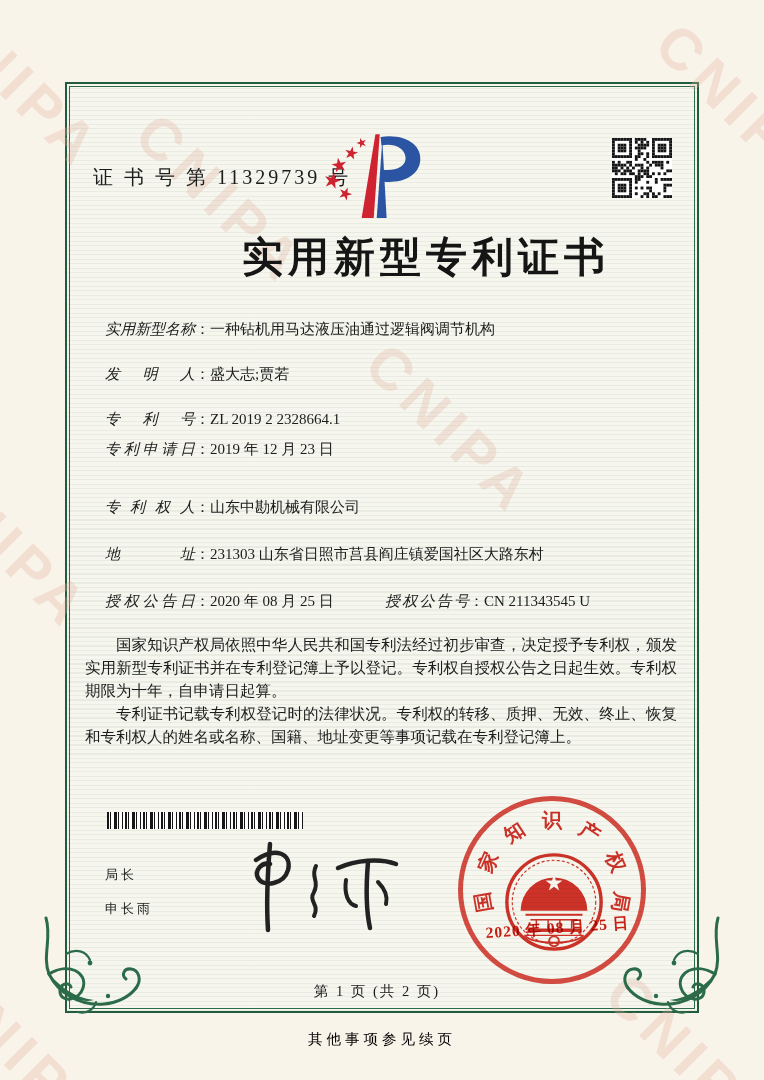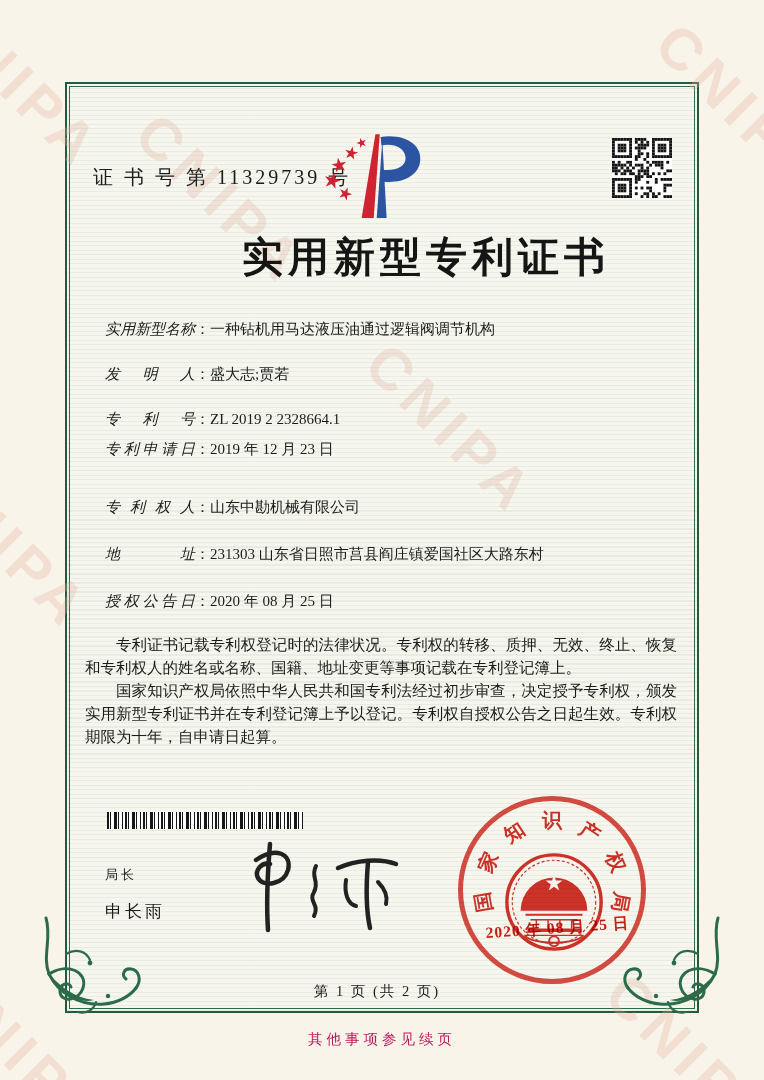--- a/index.html
+++ b/index.html
@@ -52,21 +52,21 @@
   
   #barcode{
     position:absolute;z-index:3;left:107px;top:812px;width:196px;height:17px;
     background:repeating-linear-gradient(90deg,
       #161616 0 2px,#fdfdfd 2px 3px,#161616 3px 4px,#fdfdfd 4px 7px,
       #161616 7px 10px,#fdfdfd 10px 11px,#161616 11px 12px,#fdfdfd 12px 15px,
       #161616 15px 16px,#fdfdfd 16px 18px);
   }
   
   #sig-title{position:absolute;z-index:3;left:105px;top:866px;font-size:13px;letter-spacing:3px;}
-  #sig-name{position:absolute;z-index:3;left:105px;top:900px;font-size:17px;letter-spacing:3px;}
+  #sig-name{position:absolute;z-index:3;left:105px;top:900px;font-size:13px;letter-spacing:3px;}
   #sig-hand{position:absolute;z-index:4;left:218px;top:838px;width:195px;height:100px;}
   
   #seal{
     position:absolute;z-index:4;left:458px;top:796px;width:188px;height:188px;
     border:5px solid rgba(210,35,25,.85);border-radius:50%;
     box-sizing:border-box;mix-blend-mode:multiply;opacity:.95;
   }
   .seal-ch{
     position:absolute;width:22px;height:22px;line-height:22px;text-align:center;
     font-size:20px;font-weight:700;color:#d2281e;
@@ -75,21 +75,21 @@
   #emblem{position:absolute;left:37px;top:42px;width:108px;height:118px;}
   #seal-date{
     position:absolute;z-index:5;left:450px;top:918px;width:215px;text-align:center;
     font-size:15.5px;font-weight:700;color:#cf2015;letter-spacing:1px;
     transform:rotate(-4deg);mix-blend-mode:multiply;
   }
   
   #page-num{position:absolute;z-index:3;left:60px;top:982px;width:634px;text-align:center;
     font-size:14.5px;letter-spacing:2px;}
   #footer-note{position:absolute;z-index:3;left:0;top:1030px;width:764px;text-align:center;
-    font-size:14.5px;letter-spacing:4px;color:#be185d;}
+    font-size:14.5px;letter-spacing:4px;color:#000000;}
   .hide{position:absolute;width:0;height:0;overflow:hidden;}
 </style>
 </head>
 <body>
 
 <svg class="hide" aria-hidden="true">
   <defs>
     <path id="star5" d="M0,-1 0.2246,-0.309 0.951,-0.309 0.3633,0.1181 0.588,0.809 0,0.382 -0.588,0.809 -0.3633,0.1181 -0.951,-0.309 -0.2246,-0.309 Z"></path>
   </defs>
 </svg>
@@ -386,25 +386,28 @@
   <span class="lbl">专利申请日</span><span class="colon">：</span><span class="val">2019 年 12 月 23 日</span>
 </div>
 <div class="field-row" style="top:498px">
   <span class="lbl">专利权人</span><span class="colon">：</span><span class="val">山东中勘机械有限公司</span>
 </div>
 <div class="field-row" style="top:545px">
   <span class="lbl">地址</span><span class="colon">：</span><span class="val">231303 山东省日照市莒县阎庄镇爱国社区大路东村</span>
 </div>
 <div class="field-row" style="top:592px">
   <span class="lbl">授权公告日</span><span class="colon">：</span><span class="val">2020 年 08 月 25 日</span>
+  <span class="pair2">
+    <span class="lbl" style="width:84px">授权公告号</span><span class="colon">：</span><span class="val">CN 211343545 U</span>
+  </span>
 </div>
 
 <div id="paras">
+  <p>国家知识产权局依照中华人民共和国专利法经过初步审查，决定授予专利权，颁发实用新型专利证书并在专利登记簿上予以登记。专利权自授权公告之日起生效。专利权期限为十年，自申请日起算。</p>
   <p>专利证书记载专利权登记时的法律状况。专利权的转移、质押、无效、终止、恢复和专利权人的姓名或名称、国籍、地址变更等事项记载在专利登记簿上。</p>
-  <p>国家知识产权局依照中华人民共和国专利法经过初步审查，决定授予专利权，颁发实用新型专利证书并在专利登记簿上予以登记。专利权自授权公告之日起生效。专利权期限为十年，自申请日起算。</p>
 </div>
 
 <div id="barcode"></div>
 
 <div id="sig-title">局长</div>
 <div id="sig-name">申长雨</div>
 <svg id="sig-hand" viewBox="0 0 195 100" fill="none" stroke="#222" stroke-width="4.5" stroke-linecap="round">
   <path d="M38,22 C58,8 74,16 70,32 C66,46 46,50 40,40 C36,32 44,24 52,26"></path>
   <path d="M52,6 C50,30 48,62 50,92"></path>
   <path d="M98,28 C92,40 102,42 96,54 C90,64 102,66 96,78" stroke-width="4"></path>

